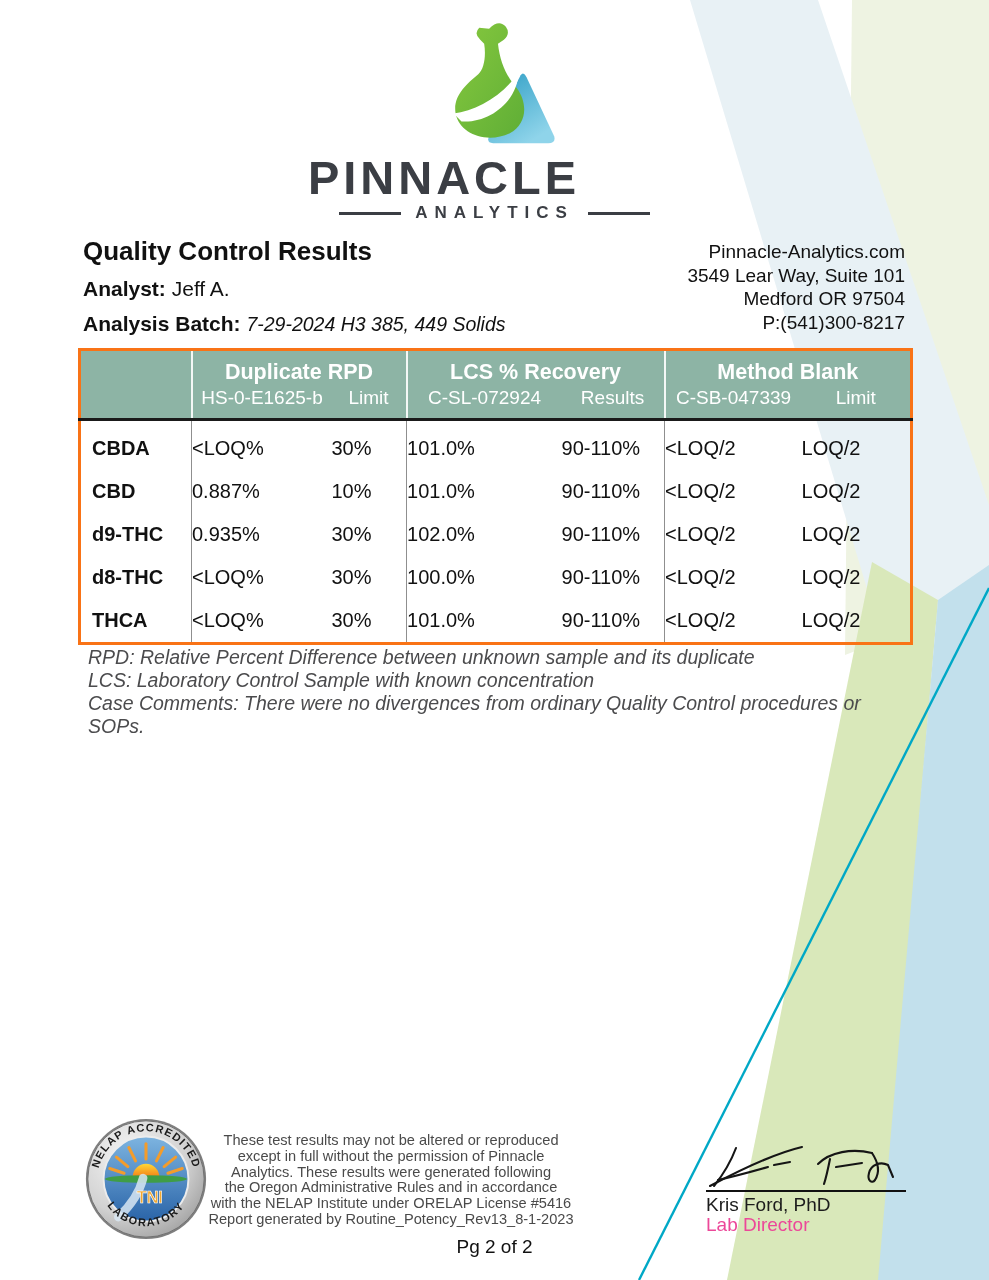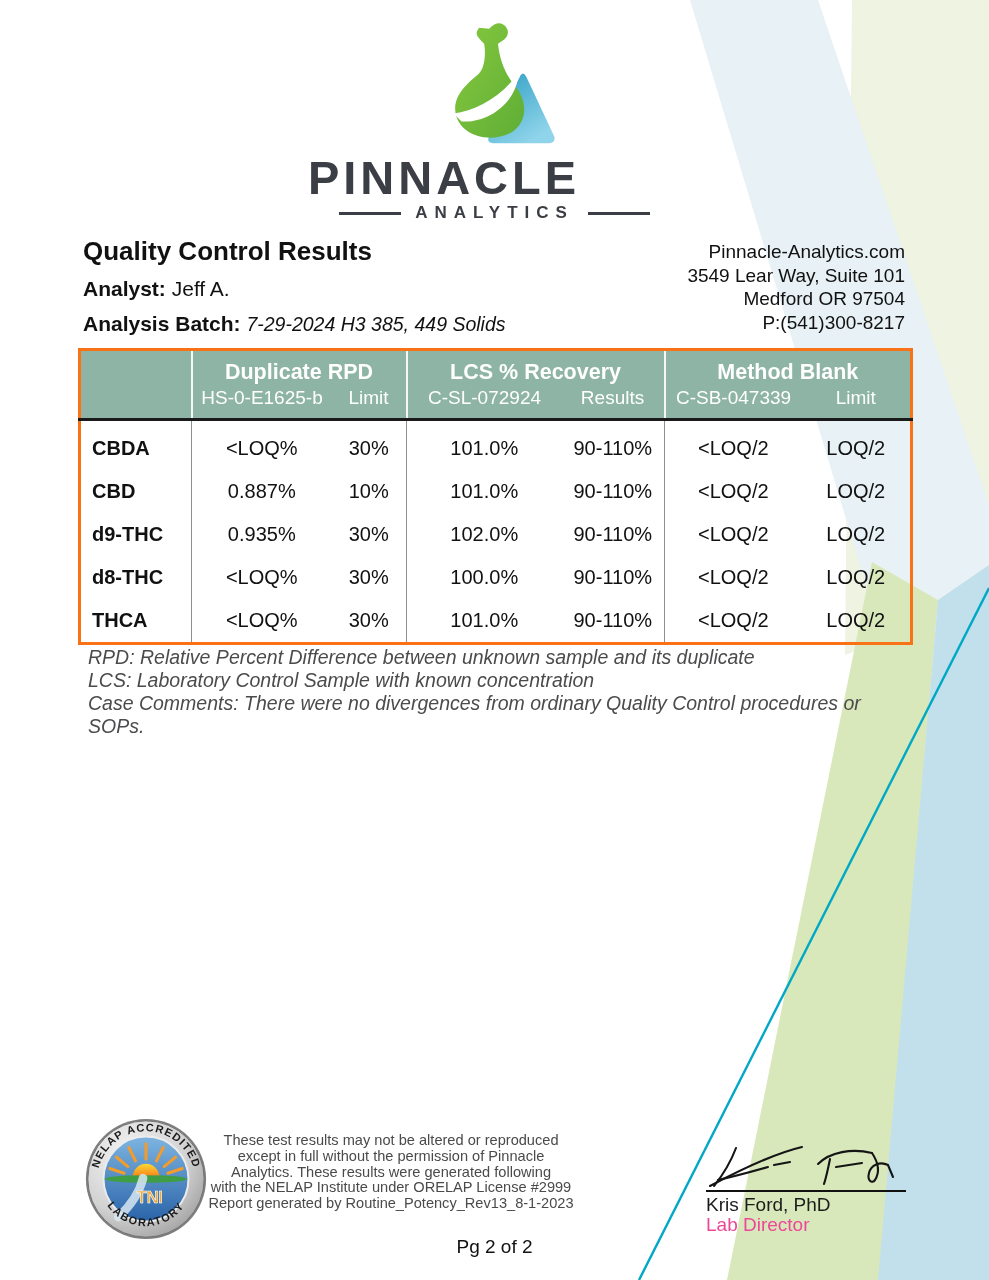--- a/index.html
+++ b/index.html
@@ -29,21 +29,21 @@
 
   
   .qc-table{position:absolute;left:78px;top:348px;width:832px;border-collapse:collapse;
             border:3px solid #f97316;table-layout:fixed;}
   .qc-table thead{background:#8db4a5;}
   .qc-table thead th{color:#fff;font-weight:700;padding:0;border:none;}
   .qc-table .grp-title{font-size:21.5px;padding-top:9px;padding-bottom:2px;text-align:center;}
   .qc-table .grp-sub{font-size:19px;font-weight:400;padding-bottom:9px;text-align:center;}
   .qc-table thead tr th.grp-sep{border-left:2px solid rgba(255,255,255,.9);}
   .qc-table thead{border-bottom:3px solid #1a1a1a;}
-  .qc-table tbody td{font-size:20px;text-align:center;height:43px;padding:0;}
+  .qc-table tbody td{font-size:20px;text-align:left;height:43px;padding:0;}
   .qc-table tbody td.analyte{text-align:left;padding-left:11px;font-weight:700;}
   .qc-table tbody td.body-sep{border-left:1.5px solid #8f8f8f;}
   .qc-table tbody tr:first-child td{padding-top:6px;}
 
   
   .notes{position:absolute;left:88px;top:646px;width:790px;color:#4b4b4d;
          font-size:19.5px;line-height:23px;font-style:italic;}
   .notes p{margin:0;}
 
   
@@ -245,21 +245,22 @@
     </text>
     <text font-family="Liberation Sans, sans-serif" font-size="11.5" font-weight="bold" fill="#1a1a1a" letter-spacing="1.6">
       <textPath href="#sealBotArc" startOffset="50%" text-anchor="middle" id="seal-bot-tp">LABORATORY</textPath>
     </text>
   </svg>
 
   <div class="disclaimer">
       <div>These test results may not be altered or reproduced</div>
       <div>except in full without the permission of Pinnacle</div>
       <div>Analytics. These results were generated following</div>
-      <div>with the NELAP Institute under ORELAP License #2999</div>
+      <div>the Oregon Administrative Rules and in accordance</div>
+      <div>with the NELAP Institute under ORELAP License #5416</div>
       <div>Report generated by Routine_Potency_Rev13_8-1-2023</div>
     </div>
 
   <div class="sig-block">
     <svg class="sig-scrawl" viewBox="0 0 200 52">
       <g stroke="#151515" stroke-width="2.1" fill="none" stroke-linecap="round">
         <path d="M4 48 C34 32 66 16 96 9"></path>
         <path d="M30 10 C24 26 16 38 8 48"></path>
         <path d="M12 42 C30 38 48 33 62 29"></path>
         <path d="M68 27 L84 24"></path>

